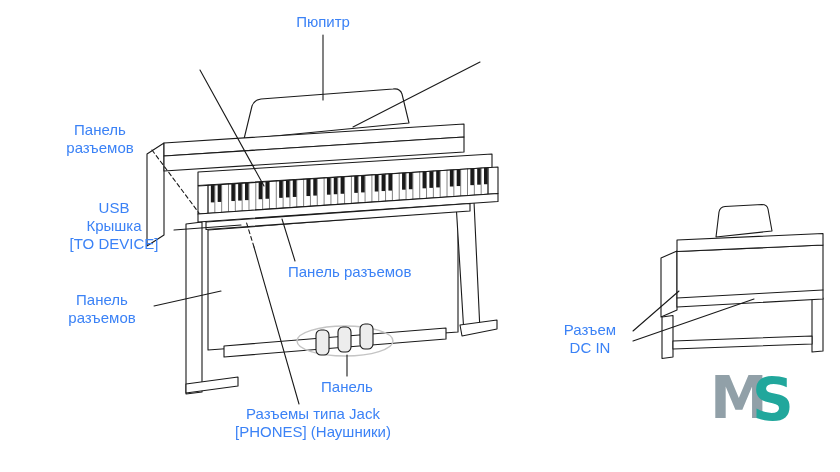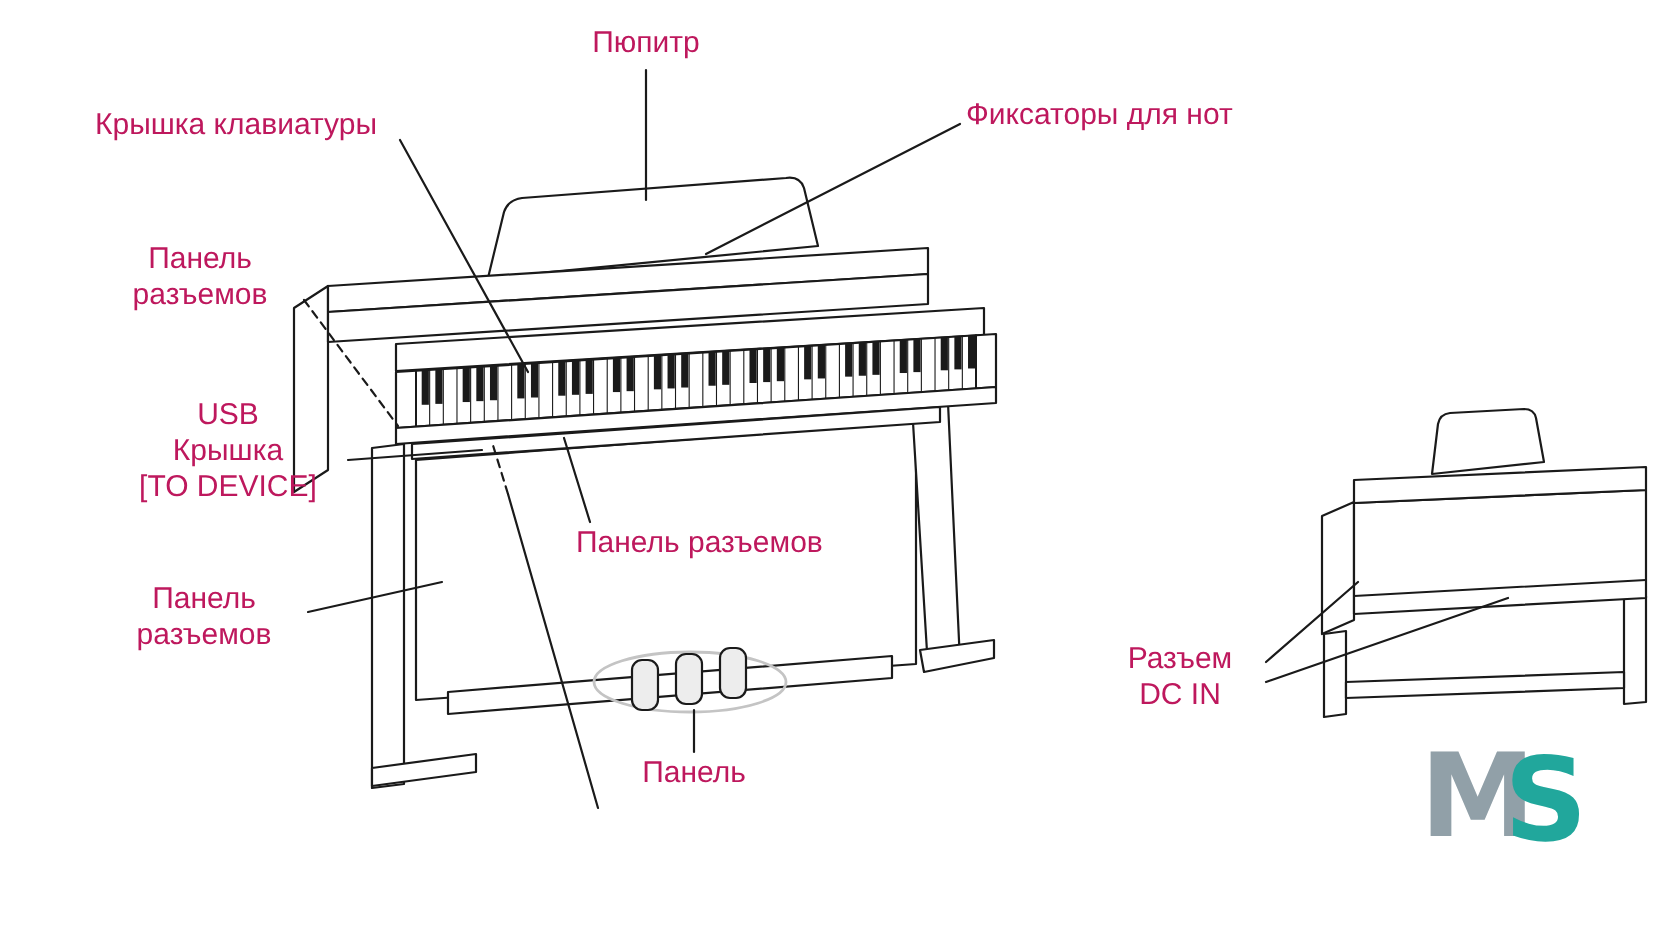--- a/index.html
+++ b/index.html
@@ -4,21 +4,21 @@
 <style>
   * { margin:0; padding:0; box-sizing:border-box; }
   html,body { background:#ffffff; }
   body { font-family:"Liberation Sans", sans-serif; }
   .canvas {
     position:relative; width:840px; height:472px;
     background:#ffffff; overflow:hidden;
   }
   .art { position:absolute; left:0; top:0; }
   .lbl {
-    position:absolute; font-size:15px; line-height:18px; color:#be185d;
+    position:absolute; font-size:15px; line-height:18px; color:#3b82f6;
     white-space:pre-line;
   }
   .center { text-align:center; }
   .logo-text {
     font-family:"DejaVu Sans", sans-serif;
     font-weight:bold; font-size:58px;
   }
 </style>
 </head>
 <body>
@@ -167,34 +167,34 @@
     </g>
 
     <g>
       <text class="logo-text" x="710" y="418" fill="#91A0A8">M</text>
       <text class="logo-text" x="752" y="420" fill="#21A79C">S</text>
     </g>
   </svg>
 
   <div class="lbl center" style="left:278px; top:13px; width:90px;">Пюпитр</div>
 
-  <div class="lbl center" style="left:28px; top:54px; width:180px;">Крышка клавиатуры</div>
-
-  <div class="lbl" style="left:483px; top:49px; width:170px;">Фиксаторы для нот</div>
+
 
   <div class="lbl center" style="left:46px; top:121px; width:108px;">Панель
 разъемов</div>
 
   <div class="lbl center" style="left:56px; top:199px; width:116px;">USB
 Крышка
 [TO DEVICE]</div>
 
   <div class="lbl center" style="left:48px; top:291px; width:108px;">Панель
 разъемов</div>
 
   <div class="lbl" style="left:288px; top:263px; width:170px;">Панель разъемов</div>
 
   <div class="lbl center" style="left:305px; top:378px; width:84px;">Панель</div>
 
+  <div class="lbl center" style="left:212px; top:405px; width:202px;">Разъемы типа Jack
+[PHONES] (Наушники)</div>
 
   <div class="lbl center" style="left:550px; top:321px; width:80px;">Разъем
 DC IN</div>
 </div>
 
 </body></html>

